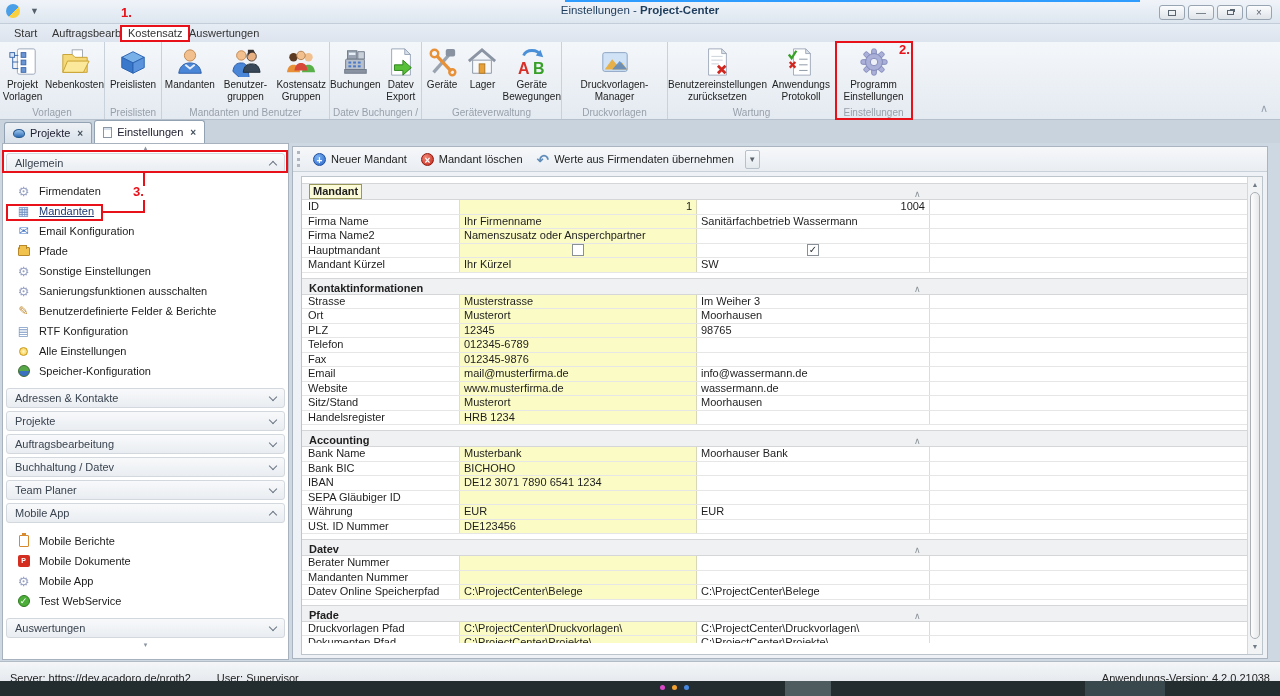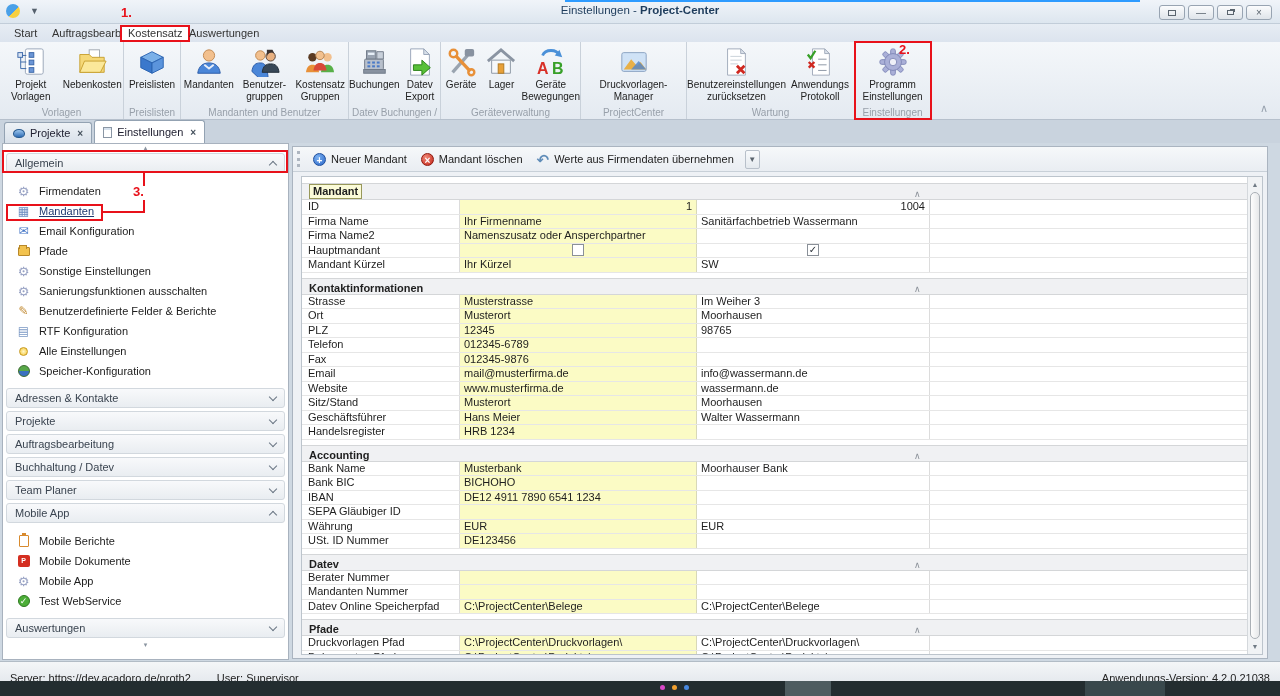--- a/index.html
+++ b/index.html
@@ -134,21 +134,21 @@
 <div class="top-blue"></div>
 
 <div class="tabrow">
   <span class="rtab" style="left:8px">Start</span>
   <span class="rtab" style="left:46px">Auftragsbearbeitung</span>
   <span class="rtab boxed" style="left:120px">Kostensatz</span>
   <span class="rtab" style="left:183px">Auswertungen</span>
 </div>
 
 <div class="ribbon">
-  <div class="rgroup" style="width:124px">
+  <div class="rgroup" style="width:105px">
     <div class="rbtns">
       <div class="rbtn">
         <span class="rb-ic">
             <svg width="30" height="30" viewBox="0 0 32 32">
               <rect x="10" y="2" width="19" height="27" rx="2" fill="#fff" stroke="#98a4b8"></rect>
               <rect x="14" y="6" width="5" height="5" fill="#6b96d6" stroke="#3a66a8"></rect>
               <rect x="14" y="14" width="5" height="5" fill="#6b96d6" stroke="#3a66a8"></rect>
               <rect x="14" y="22" width="5" height="5" fill="#6b96d6" stroke="#3a66a8"></rect>
               <path d="M5 9v14h6M5 9h6M5 16h6" stroke="#3a66a8" fill="none"></path>
               <rect x="2" y="6" width="5" height="5" fill="#d8e4f4" stroke="#3a66a8"></rect>
@@ -313,21 +313,21 @@
         <span class="rb-ic">
             <svg width="30" height="30" viewBox="0 0 32 32">
               <rect x="3" y="6" width="26" height="20" rx="2" fill="#cfe2f6" stroke="#88a0c0"></rect>
               <path d="M5 24l8-11 6 7 4-4 6 8z" fill="#e8b048"></path>
               <path d="M13 24l8-9 8 9z" fill="#5888c8" opacity="0.85"></path>
             </svg>
           </span>
         <span class="rb-label">Druckvorlagen-Manager</span>
       </div>
     </div>
-    <div class="rg-label">ProjectCenter</div>
+    <div class="rg-label">Druckvorlagen</div>
   </div>
 
   <div class="rgroup" style="width:168px">
     <div class="rbtns">
       <div class="rbtn">
         <span class="rb-ic">
             <svg width="30" height="30" viewBox="0 0 32 32">
               <path d="M7 2h14l5 5v23H7z" fill="#fff" stroke="#a0aaba"></path>
               <path d="M21 2l5 5h-5z" fill="#dde4ec" stroke="#a0aaba"></path>
               <path d="M10 10h12M10 14h12M10 18h8" stroke="#c8d0d8"></path>
@@ -606,25 +606,20 @@
             <div class="cl">Website</div>
             <div class="c1">www.musterfirma.de</div>
             <div class="c2">wassermann.de</div>
           </div>
         <div class="grow">
             <div class="cl">Sitz/Stand</div>
             <div class="c1">Musterort</div>
             <div class="c2">Moorhausen</div>
           </div>
         <div class="grow">
-            <div class="cl">Geschäftsführer</div>
-            <div class="c1">Hans Meier</div>
-            <div class="c2">Walter Wassermann</div>
-          </div>
-        <div class="grow">
             <div class="cl">Handelsregister</div>
             <div class="c1">HRB 1234</div>
             <div class="c2"></div>
           </div>
       </div>
 
       <div class="sec">
         <div class="sec-h">
             <span>Accounting</span>
             <span class="hv">∧</span>
@@ -634,21 +629,21 @@
             <div class="c1">Musterbank</div>
             <div class="c2">Moorhauser Bank</div>
           </div>
         <div class="grow">
             <div class="cl">Bank BIC</div>
             <div class="c1">BICHOHO</div>
             <div class="c2"></div>
           </div>
         <div class="grow">
             <div class="cl">IBAN</div>
-            <div class="c1">DE12 4911 7890 6541 1234</div>
+            <div class="c1">DE12 3071 7890 6541 1234</div>
             <div class="c2"></div>
           </div>
         <div class="grow">
             <div class="cl">SEPA Gläubiger ID</div>
             <div class="c1"></div>
             <div class="c2"></div>
           </div>
         <div class="grow">
             <div class="cl">Währung</div>
             <div class="c1">EUR</div>

